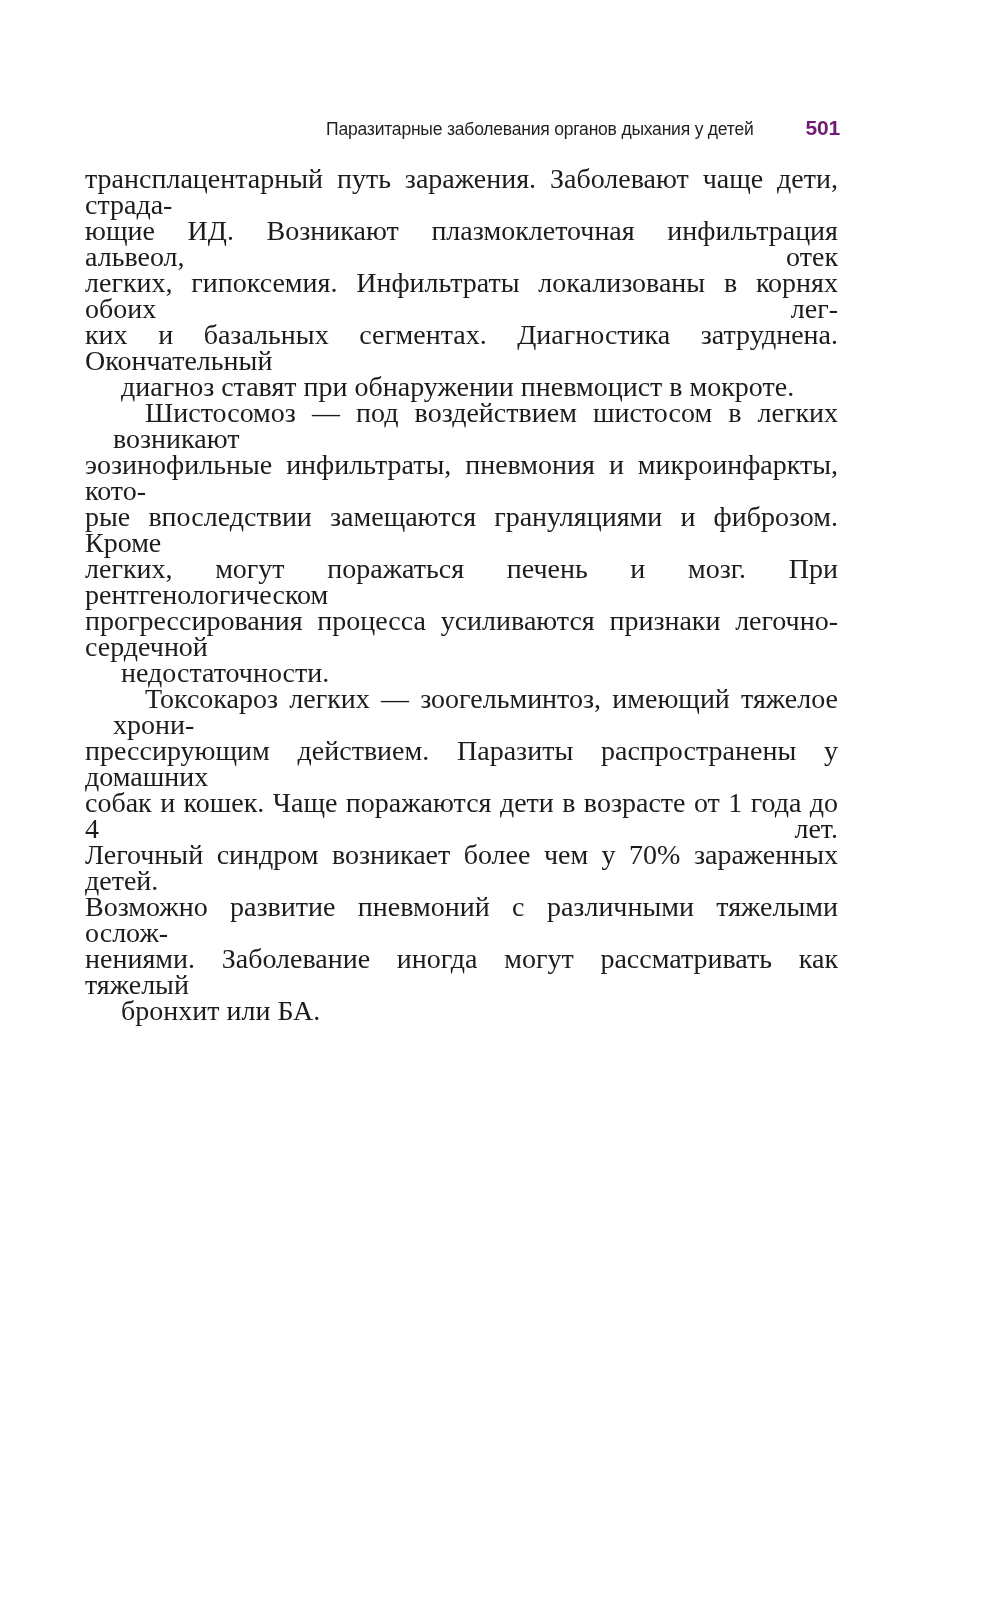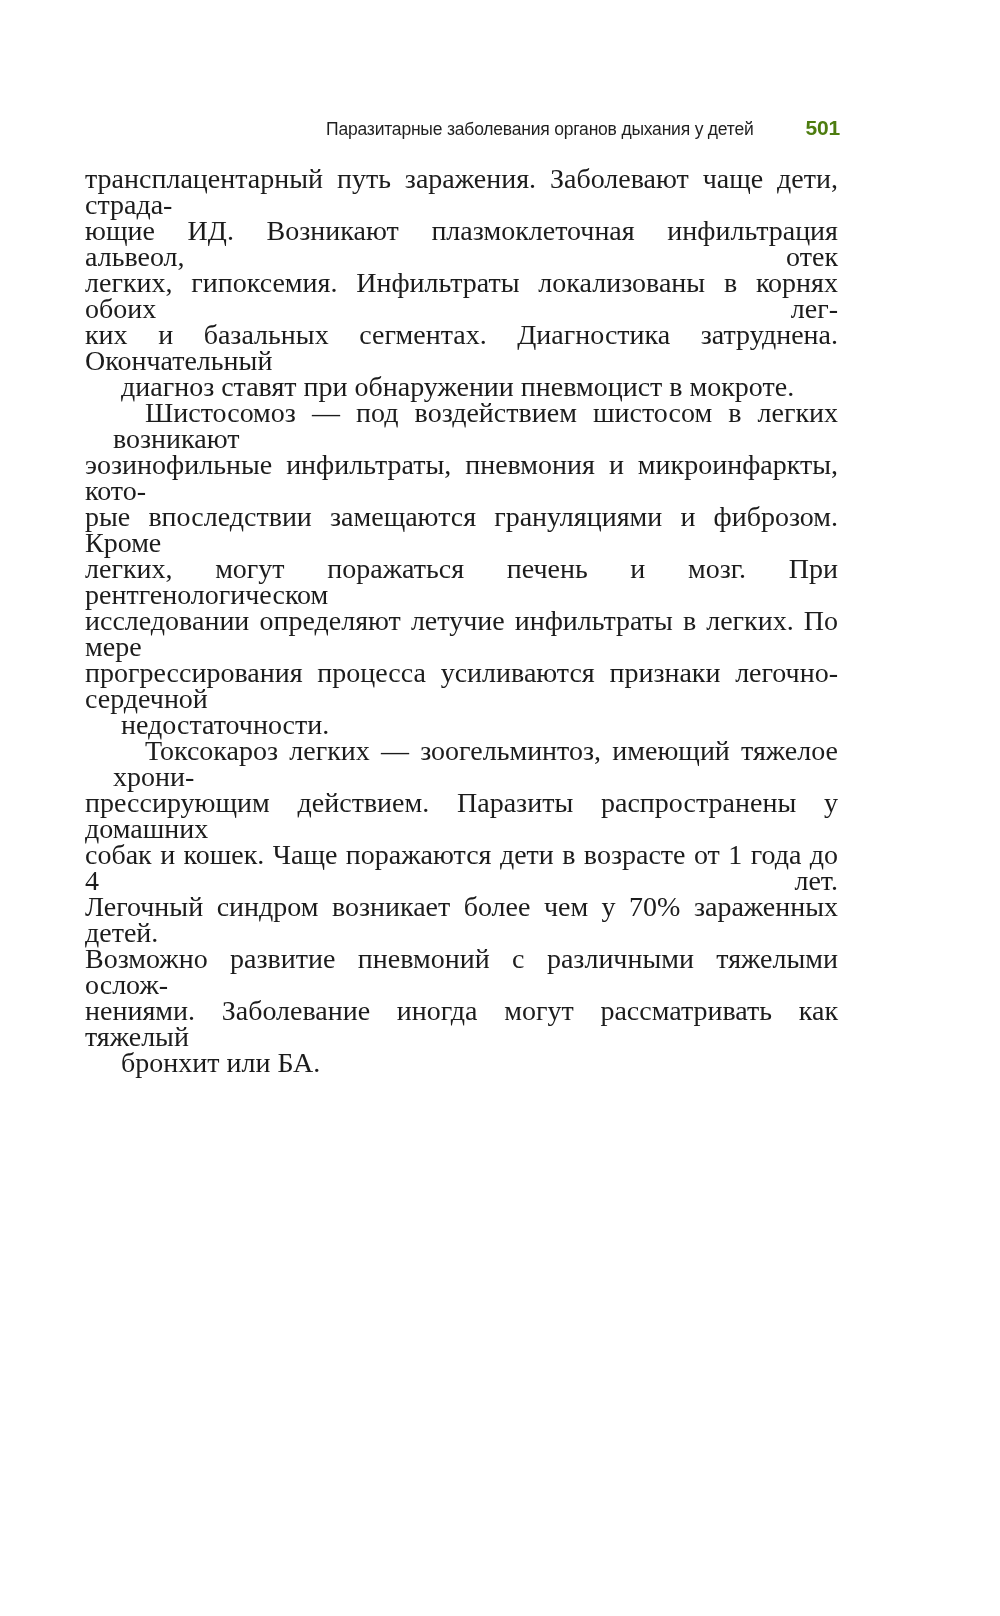--- a/index.html
+++ b/index.html
@@ -30,21 +30,21 @@
   .running-title {
     font-size: 17.5px;
     font-weight: 400;
     color: #1f1f1f;
     margin-right: 52px;
     white-space: nowrap;
   }
   .page-number {
     font-size: 21px;
     font-weight: 700;
-    color: #4d7c0f;
+    color: #701a75;
   }
   
   .body-text {
     position: absolute;
     left: 85px;
     top: 166px;
     width: 753px;
     font-family: "Liberation Serif", "DejaVu Serif", serif;
     font-size: 28px;
     line-height: 26px;
@@ -87,21 +87,20 @@
       <div class="line">легких, гипоксемия. Инфильтраты локализованы в корнях обоих лег-</div>
       <div class="line">ких и базальных сегментах. Диагностика затруднена. Окончательный</div>
       <div class="line last">диагноз ставят при обнаружении пневмоцист в мокроте.</div>
     </div>
 
     <div class="paragraph">
       <div class="line indent"><span class="lead">Шистосомоз</span><span> — под воздействием шистосом в легких возникают</span></div>
       <div class="line">эозинофильные инфильтраты, пневмония и микроинфаркты, кото-</div>
       <div class="line">рые впоследствии замещаются грануляциями и фиброзом. Кроме</div>
       <div class="line">легких, могут поражаться печень и мозг. При рентгенологическом</div>
-      <div class="line">исследовании определяют летучие инфильтраты в легких. По мере</div>
       <div class="line">прогрессирования процесса усиливаются признаки легочно-сердечной</div>
       <div class="line last">недостаточности.</div>
     </div>
 
     <div class="paragraph">
       <div class="line indent"><span class="lead">Токсокароз легких</span><span> — зоогельминтоз, имеющий тяжелое хрони-</span></div>
       <div class="line">прессирующим действием. Паразиты распространены у домашних</div>
       <div class="line">собак и кошек. Чаще поражаются дети в возрасте от 1 года до 4 лет.</div>
       <div class="line">Легочный синдром возникает более чем у 70% зараженных детей.</div>
       <div class="line">Возможно развитие пневмоний с различными тяжелыми ослож-</div>

